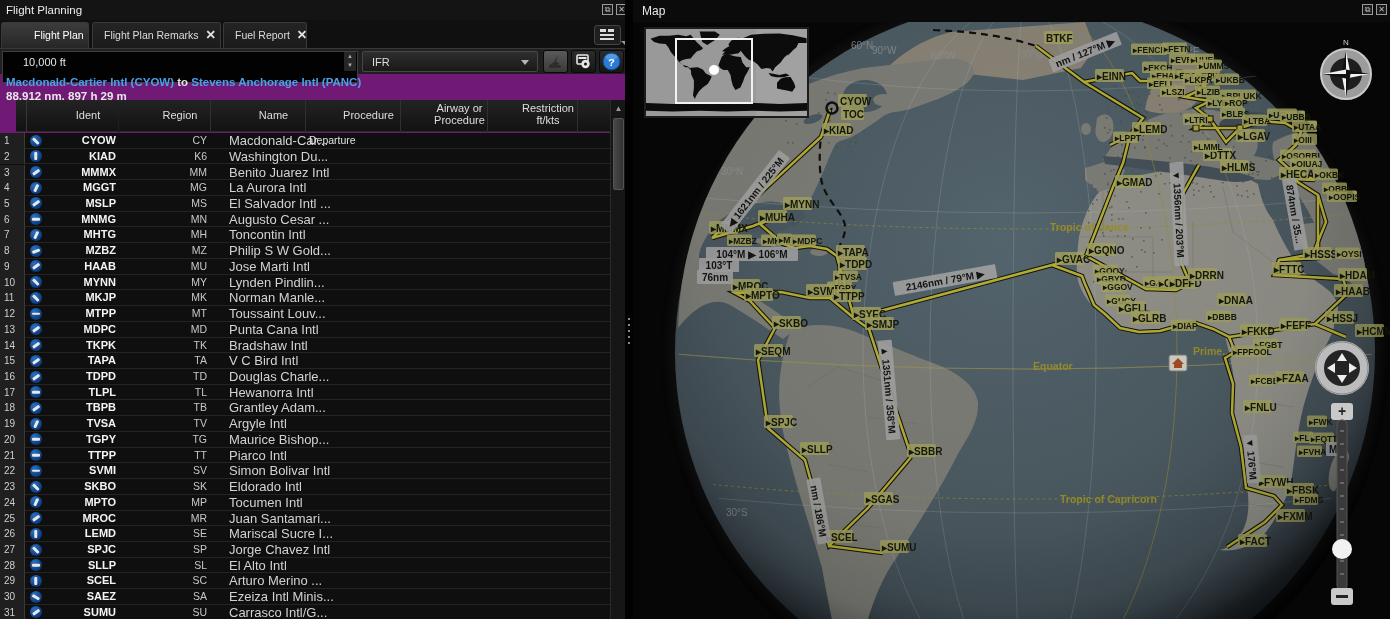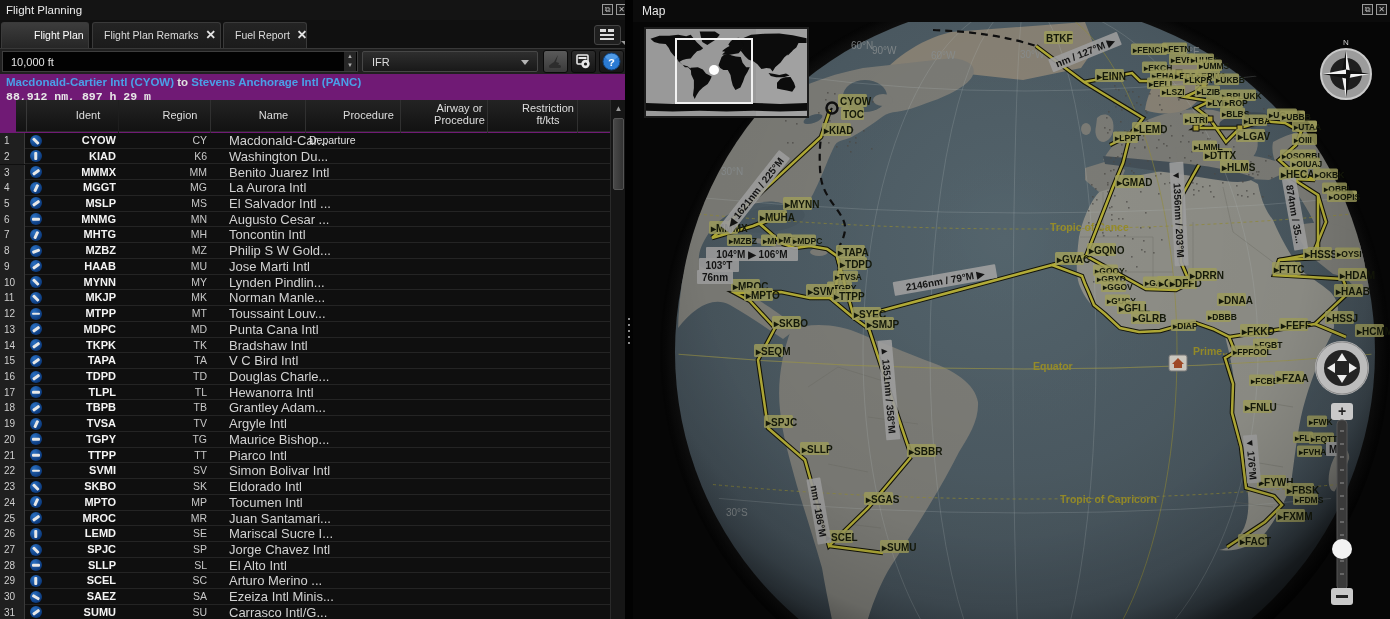--- a/index.html
+++ b/index.html
@@ -12,34 +12,34 @@
 #tabs { position:absolute; left:0; top:20px; width:625px; height:28px; background:#101010; }
 .tab { position:absolute; top:2px; height:26px; white-space:nowrap; overflow:hidden; background:linear-gradient(#242424,#1b1b1b);
   border:1px solid #3a3a3a; border-bottom:none; border-radius:3px 3px 0 0; color:#dcdcdc;
   font-size:10.5px; line-height:25px; padding:0 11px; }
 .tab.active { background:linear-gradient(#3c3c3c,#262626); color:#fff;padding-left:32px; }
 .tab .x { display:inline-block; margin-left:7px; color:#e4e4e4; font-weight:bold; font-size:12.5px; }
 #tbtn { position:absolute; left:594px; top:5px; width:27px; height:20px; background:#1f1f1f;
   border:1px solid #444; border-radius:3px; }
 #toolbar { position:absolute; left:0; top:48px; width:625px; height:26px; background:#202020;
   border-top:1px solid #383838; }
-#alt { position:absolute; left:2px; top:51px; width:356px; height:21px; background:#020202;
-  border:1px solid #3e3e3e; color:#e4e4e4; font-size:11px; line-height:20px; padding-left:8px; }
+#alt { position:absolute; left:2px; top:51px; width:356px; height:32px; background:#020202;
+  border:1px solid #3e3e3e; color:#e4e4e4; font-size:11px; line-height:20px; padding-left:20px; }
 #spin { position:absolute; left:344px; top:52px; width:12px; height:19px; background:#262626;
   color:#aaa; font-size:6px; text-align:center; line-height:9px; }
 #ifr { position:absolute; left:362px; top:51px; width:176px; height:21px;
   background:linear-gradient(#2e2e2e,#191919); border:1px solid #474747; color:#ddd;
   font-size:11px; line-height:20px; padding-left:9px; border-radius:2px; }
 #ifr .arr { position:absolute; right:8px; top:8px; width:0; height:0;
   border-left:4px solid transparent; border-right:4px solid transparent; border-top:5px solid #b5b5b5; }
 .tbbtn { position:absolute; top:50px; width:25px; height:23px; border-radius:3px;
   border:1px solid #0a0a0a; }
 #rline1 { position:absolute; left:6px; top:76px; font-size:11.5px; font-weight:bold; color:#4aa0e8; }
 #rline1 .to { color:#e0e0e0; font-weight:bold; }
-#rline2 { position:absolute; left:6px; top:90px; font-size:11.5px; font-weight:bold; color:#e8e8e8;font-family:Liberation Mono, monospace; }
+#rline2 { position:absolute; left:6px; top:90px; font-size:11.5px; font-weight:bold; color:#e8e8e8; }
 #thead { position:absolute; left:16px; top:100px; width:610px; height:32px;
   background:linear-gradient(#232323,#121212); border-bottom:1px solid #2a2a2a; }
 #thead div { position:absolute; color:#dedede; font-size:11px; text-align:center; }
 .hsep { position:absolute; top:100px; height:519px; width:1px; background:#303030; }
 .hsep.hdr { height:32px; background:#383838; }
 #tbody { position:absolute; left:0; top:133px; width:610px; height:487px; overflow:hidden; background:#0f0f0f; }
 .row { position:absolute; left:0; width:610px; height:15.73px; background:#0f0f0f;
   border-bottom:1px solid #242424; }
 .rn { position:absolute; left:0; top:0; width:25px; height:15.73px; background:#1f1f1f;
   border-right:1px solid #3a3a3a; color:#cfcfcf; font-size:10px; line-height:15px; padding-left:4px; }

